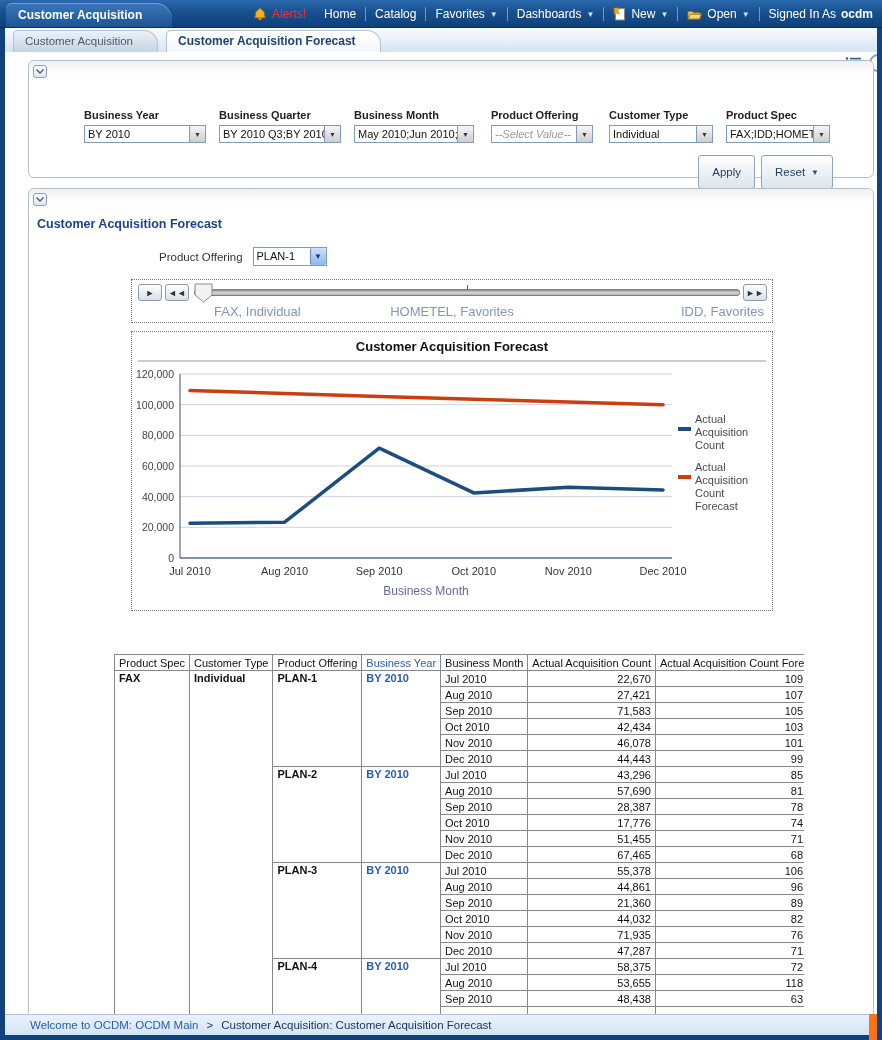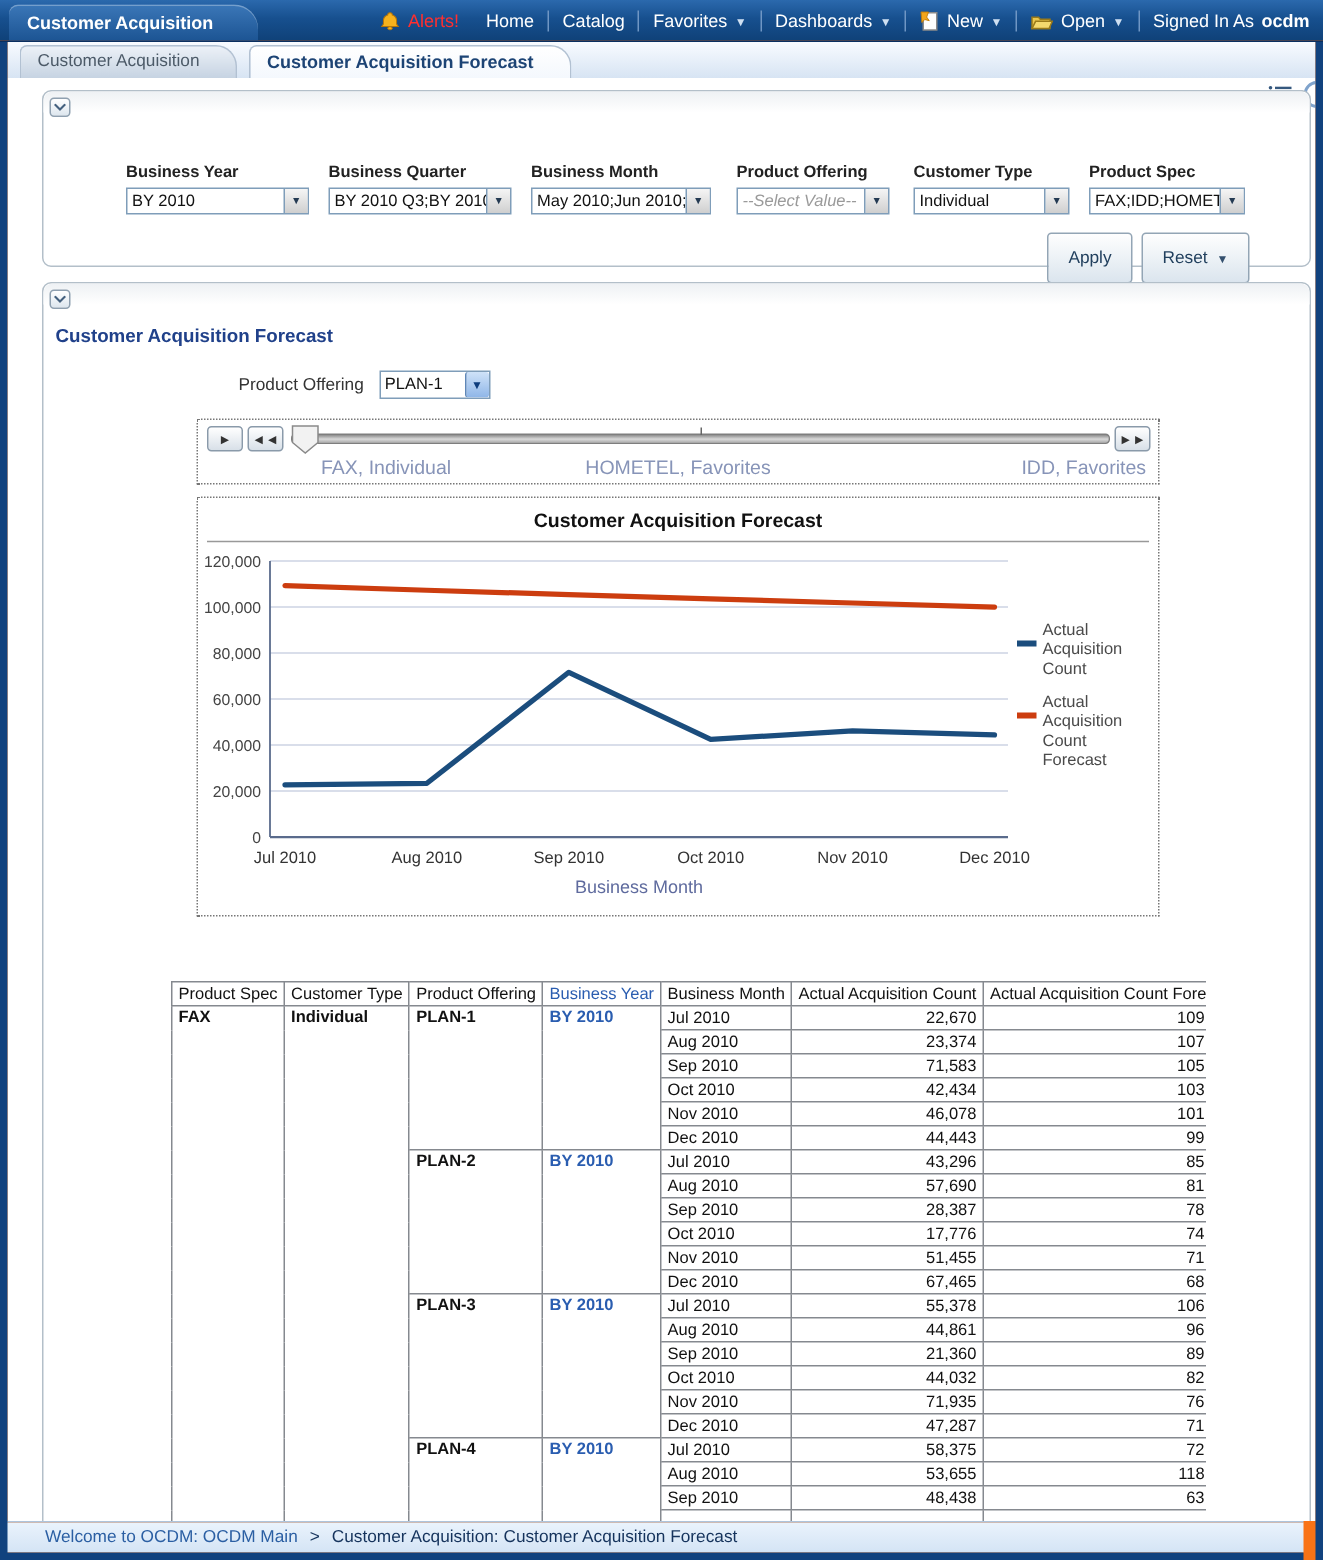--- a/index.html
+++ b/index.html
@@ -361,21 +361,21 @@
                 <td rowspan="22" class="span">FAX</td>
                 <td rowspan="22" class="span">Individual</td>
                 <td rowspan="6" class="span">PLAN-1</td>
                 <td rowspan="6" class="span blue-link">BY 2010</td>
                 <td>Jul 2010</td>
                 <td class="num">22,670</td>
                 <td class="num">109,285</td>
               </tr>
               <tr>
                 <td>Aug 2010</td>
-                <td class="num">23,374</td>
+                <td class="num">27,421</td>
                 <td class="num">107,286</td>
               </tr>
               <tr>
                 <td>Sep 2010</td>
                 <td class="num">71,583</td>
                 <td class="num">105,370</td>
               </tr>
               <tr>
                 <td>Oct 2010</td>
                 <td class="num">42,434</td>

